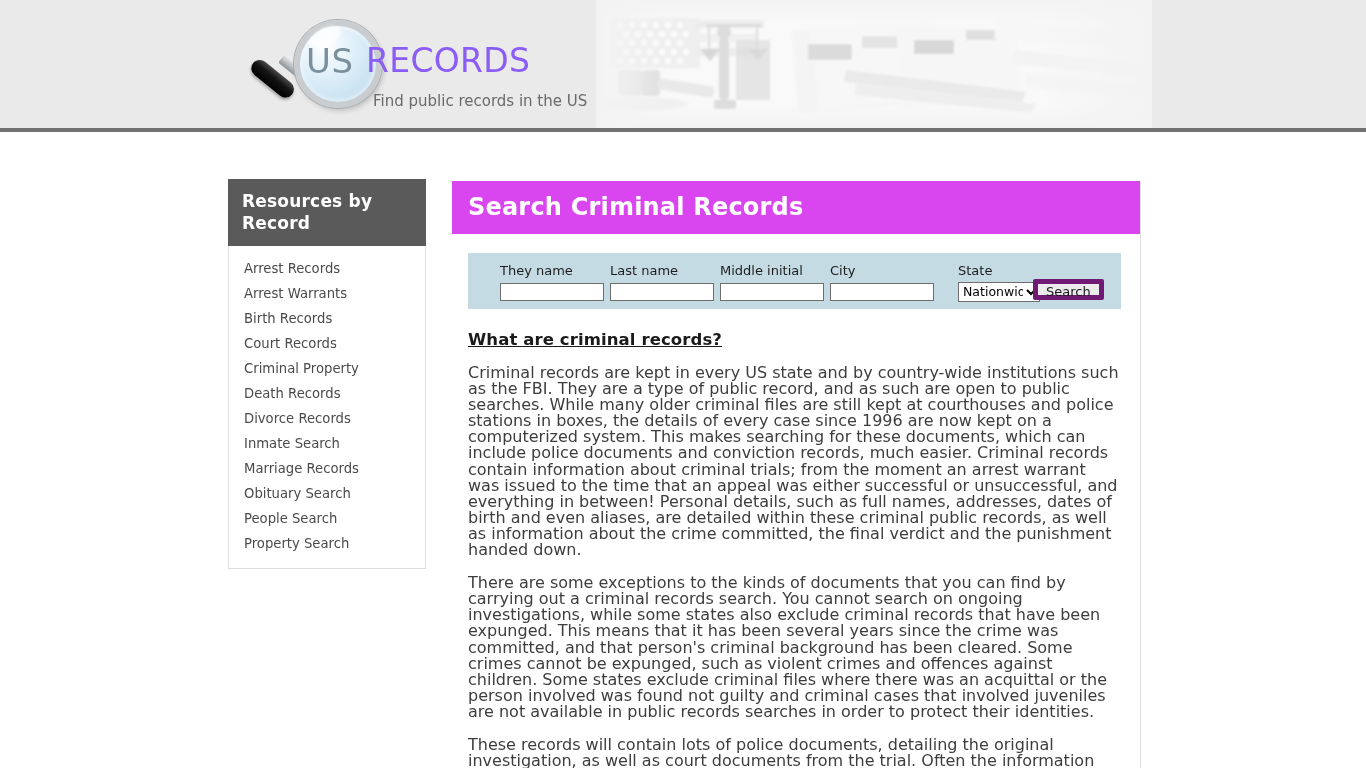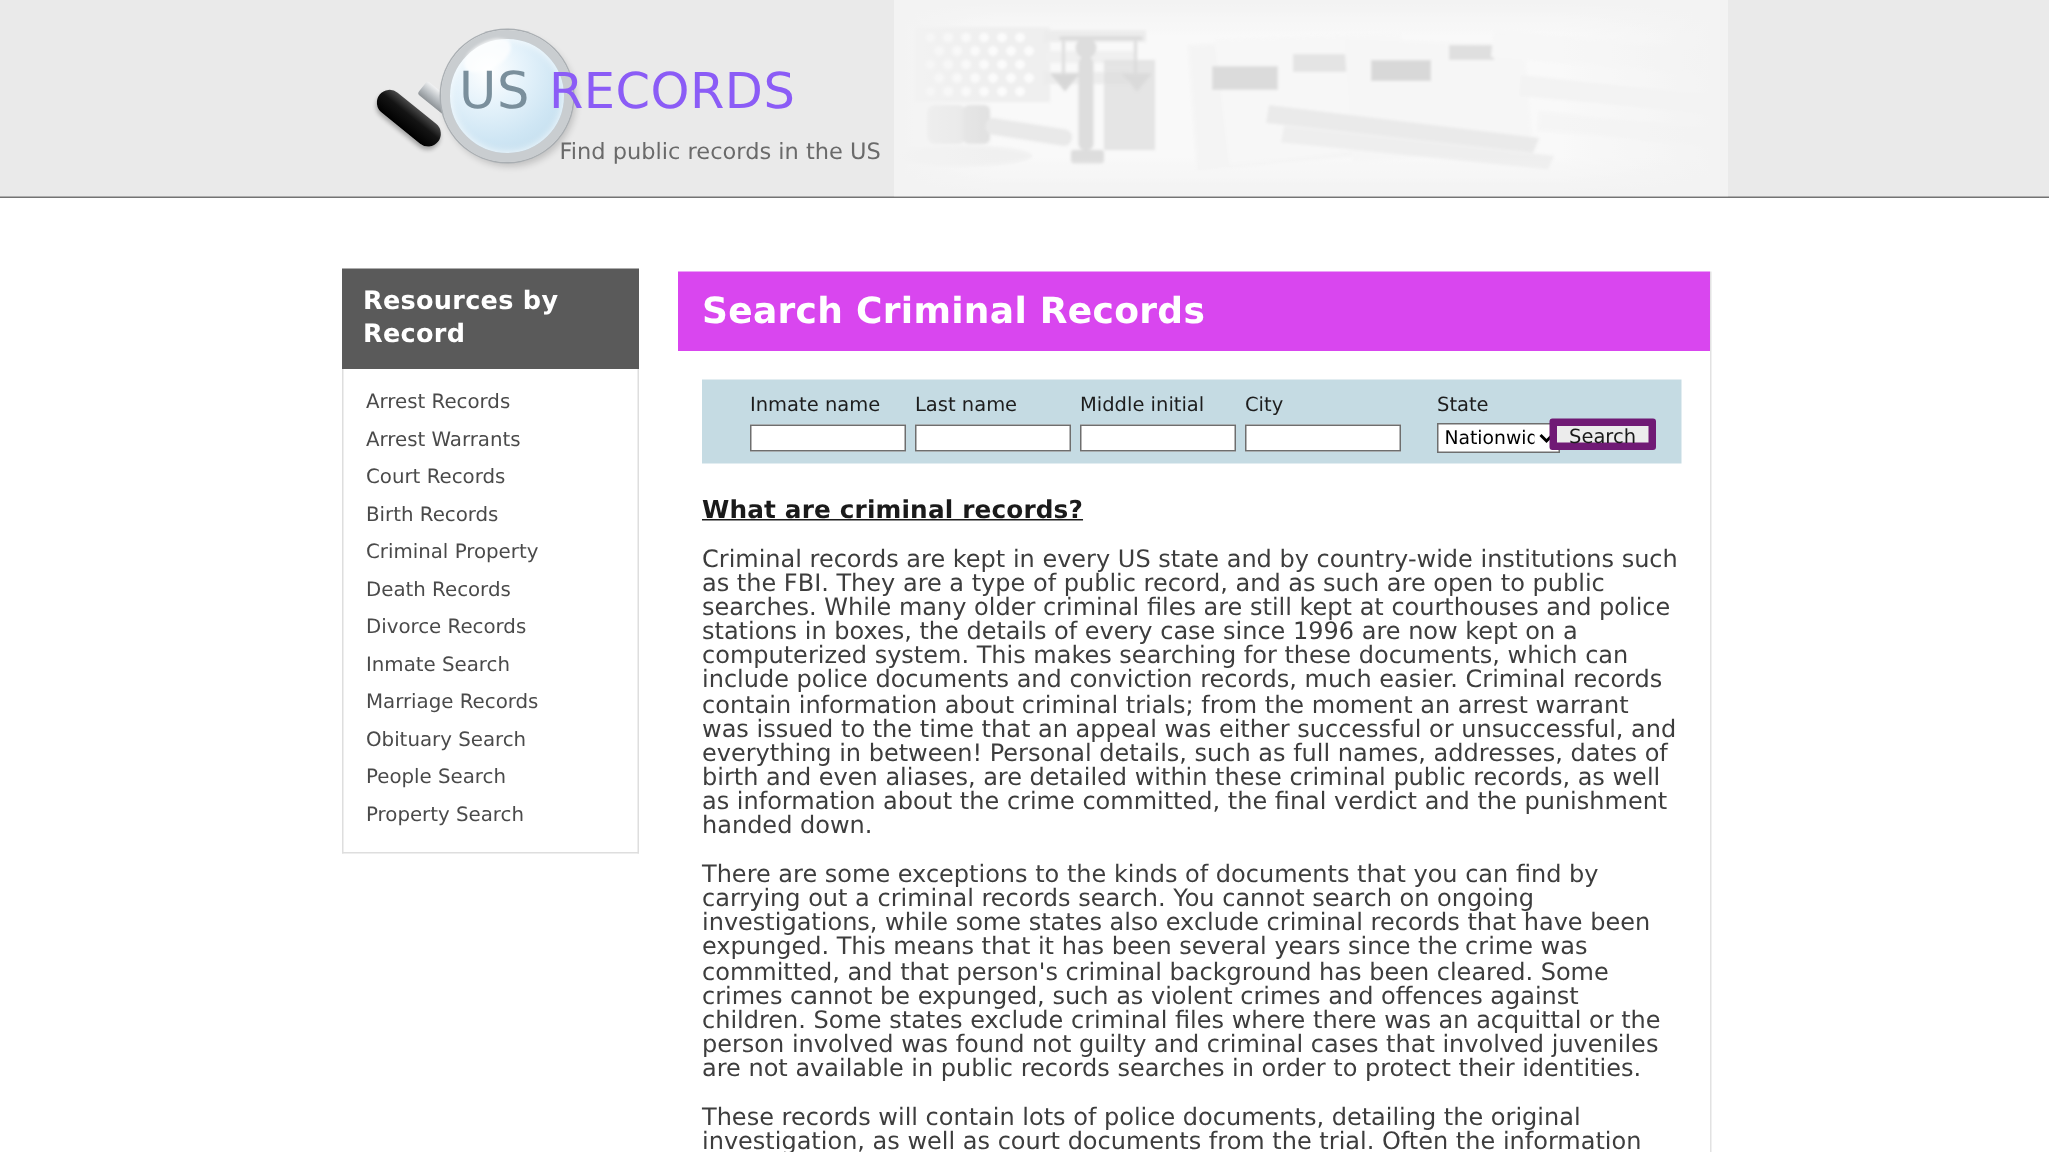--- a/index.html
+++ b/index.html
@@ -14,21 +14,21 @@
     font-family: "DejaVu Sans", sans-serif;
     color: #3a3a3a;
   }
 
   
   .site-header {
     position: relative;
     width: 1366px;
     height: 132px;
     background: #eaeaea;
-    border-bottom: 1px solid #737373;
+    border-bottom: 4px solid #737373;
     box-sizing: border-box;
     overflow: hidden;
   }
   .header-inner {
     position: relative;
     width: 1366px;
     height: 131px;
   }
 
   
@@ -429,24 +429,24 @@
   <div class="sidebar">
     <div class="sidebar-title">Resources by Record</div>
     <ul class="sidebar-list">
       <li>
           <a href="#">Arrest Records</a>
         </li>
       <li>
           <a href="#">Arrest Warrants</a>
         </li>
       <li>
+          <a href="#">Birth Records</a>
+        </li>
+      <li>
           <a href="#">Court Records</a>
-        </li>
-      <li>
-          <a href="#">Birth Records</a>
         </li>
       <li>
           <a href="#">Criminal Property</a>
         </li>
       <li>
           <a href="#">Death Records</a>
         </li>
       <li>
           <a href="#">Divorce Records</a>
         </li>
@@ -466,21 +466,21 @@
           <a href="#">Property Search</a>
         </li>
     </ul>
   </div>
 
   <div class="content">
     <div class="content-title">Search Criminal Records</div>
 
     <div class="search-panel">
       <div class="field f-first">
-        <label>Inmate name</label>
+        <label>They name</label>
         <input type="text" value="" style="">
       </div>
       <div class="field f-last">
         <label>Last name</label>
         <input type="text" value="" style="">
       </div>
       <div class="field f-middle">
         <label>Middle initial</label>
         <input type="text" value="" style="">
       </div>

